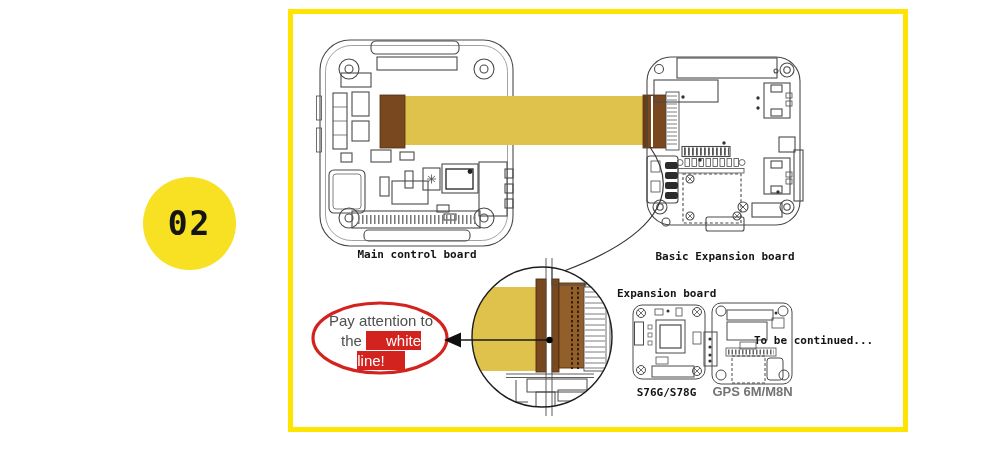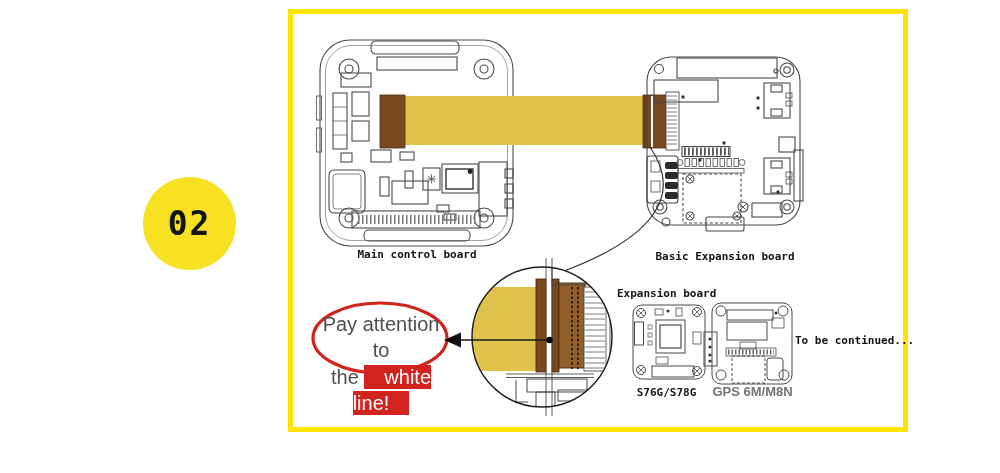--- a/index.html
+++ b/index.html
@@ -10,21 +10,21 @@
   .badge{position:absolute;left:143px;top:177px;width:93px;height:93px;border-radius:50%;
          background:#F7E122;display:flex;align-items:center;justify-content:center;text-align:right;}
   .badge span{font:700 33px "DejaVu Sans Mono",monospace;letter-spacing:2px;color:#151515;}
   .diagram-svg{position:absolute;left:0;top:0;width:1000px;height:473px;}
   .mono-label{position:absolute;font:700 11px "DejaVu Sans Mono",monospace;color:#141414;
               white-space:nowrap;}
   .center{text-align:center;}
   .sans-label{position:absolute;font:700 13px "Liberation Sans",sans-serif;color:#737373;
               white-space:nowrap;}
   .annotation{position:absolute;left:316px;top:311px;width:130px;text-align:center;
-              font-family:"Liberation Sans",sans-serif;font-size:20px;color:#4f4f4f;line-height:1.32;}
+              font-family:"Liberation Sans",sans-serif;font-size:15px;color:#4f4f4f;line-height:1.32;}
   .annotation .hl{background:#D2231E;color:#ffffff;padding:1px 20px;}
 </style>
 </head>
 <body>
 
 <div class="page">
 
   <div class="badge">
     <span>02</span>
   </div>
@@ -255,20 +255,20 @@
   <div class="mono-label center" style="left:337px;top:248px;width:160px;">Main control board</div>
 
   <div class="mono-label center" style="left:645px;top:250px;width:160px;">Basic Expansion board</div>
 
   <div class="mono-label" style="left:617px;top:287px;text-align:center;">Expansion board</div>
 
   <div class="mono-label center" style="left:619px;top:386px;width:95px;">S76G/S78G</div>
 
   <div class="sans-label center" style="left:705px;top:384px;width:95px;">GPS 6M/M8N</div>
 
-  <div class="mono-label" style="left:795px;top:334px;">To be continued...</div>
+  <div class="mono-label" style="left:754px;top:334px;">To be continued...</div>
 
   <div class="annotation">
     <span>Pay attention to</span><br>
     <span>the </span><span class="hl">white line!</span>
   </div>
 
 </div>
 
 </body></html>

